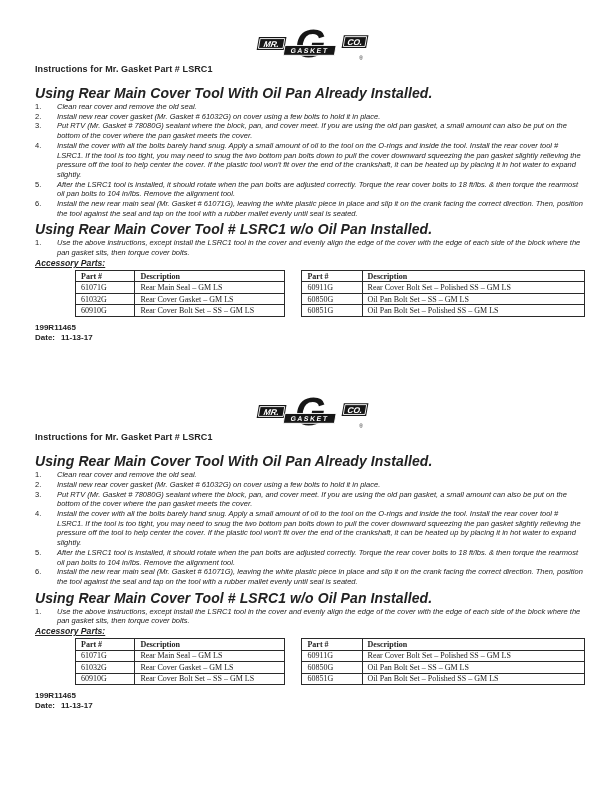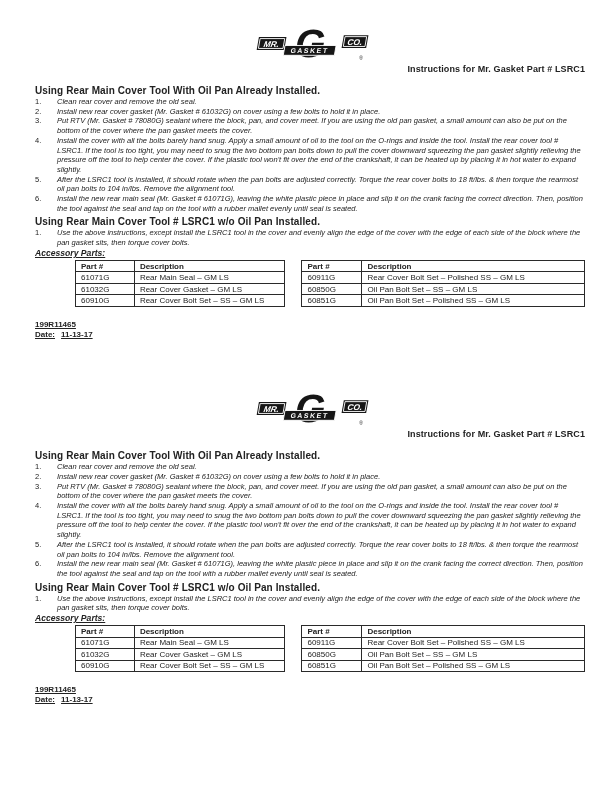--- a/index.html
+++ b/index.html
@@ -12,59 +12,59 @@
   }
   #page { width: 612px; height: 792px; position: relative; }
   .sheet { padding: 0 27px 0 35px; }
   .sheet.first { padding-top: 26px; }
   .sheet.second { padding-top: 52px; }
 
   .logo-wrap { width: 118px; margin: 0 auto; display: block; }
   .logo-svg { display: block; }
 
   .doc-title {
-    text-align: right;
+    text-align: left;
     font-size: 9px; font-weight: bold;
     margin-top: 2px;
     letter-spacing: 0.1px;
   }
 
   .sec-heading {
-    font-size: 10px; font-weight: bold; 
+    font-size: 14px; font-weight: bold; font-style: italic;
     margin-top: 11px; margin-bottom: 1px;
     letter-spacing: 0.1px;
   }
   .sec-heading.second-heading { margin-top: 3px; }
 
   .ilist { font-size: 7.5px; line-height: 9.7px; }
   .ilist .li { display: flex; }
   .ilist .num { flex: 0 0 22px; }
   .ilist .txt { flex: 1 1 auto; font-style: italic; }
 
   .acc-label {
     font-size: 8.6px; font-weight: bold; font-style: italic;
     text-decoration: underline;
   }
 
-  .tables-row { display: flex; margin-left: 40px; margin-top: 2px; gap: 16px; align-items: flex-start; }
+  .tables-row { display: flex; margin-left: 40px; margin-top: 2px; gap: 16px; align-items: flex-start; font-family: Liberation Serif, serif; }
   table.acc-table { border-collapse: collapse; font-size: 8px; }
   table.acc-table th, table.acc-table td {
     border: 1px solid #2a2a2a;
     padding: 0px 5px;
     height: 11.5px;
     text-align: left;
     white-space: nowrap;
     font-weight: normal;
   }
   table.acc-table th { font-weight: bold; }
   table.acc-table .col-part  { width: 62px; }
   .acc-table-left  .col-desc { width: 153px; }
   .acc-table-right .col-desc { width: 228px; }
 
-  .footer { margin-top: 13px; font-size: 8px; font-weight: bold; line-height: 9.7px; text-decoration: underline; }
+  .footer { margin-top: 6px; font-size: 8px; font-weight: bold; line-height: 9.7px; }
   .footer .date-line span { margin-right: 6px; }
 </style>
 </head>
 <body>
 
 <div id="page">
   <div class="sheet first">
 
     <div class="logo-wrap">
       <svg class="logo-svg" width="118" height="36" viewBox="0 0 120 36" xmlns="http://www.w3.org/2000/svg">

